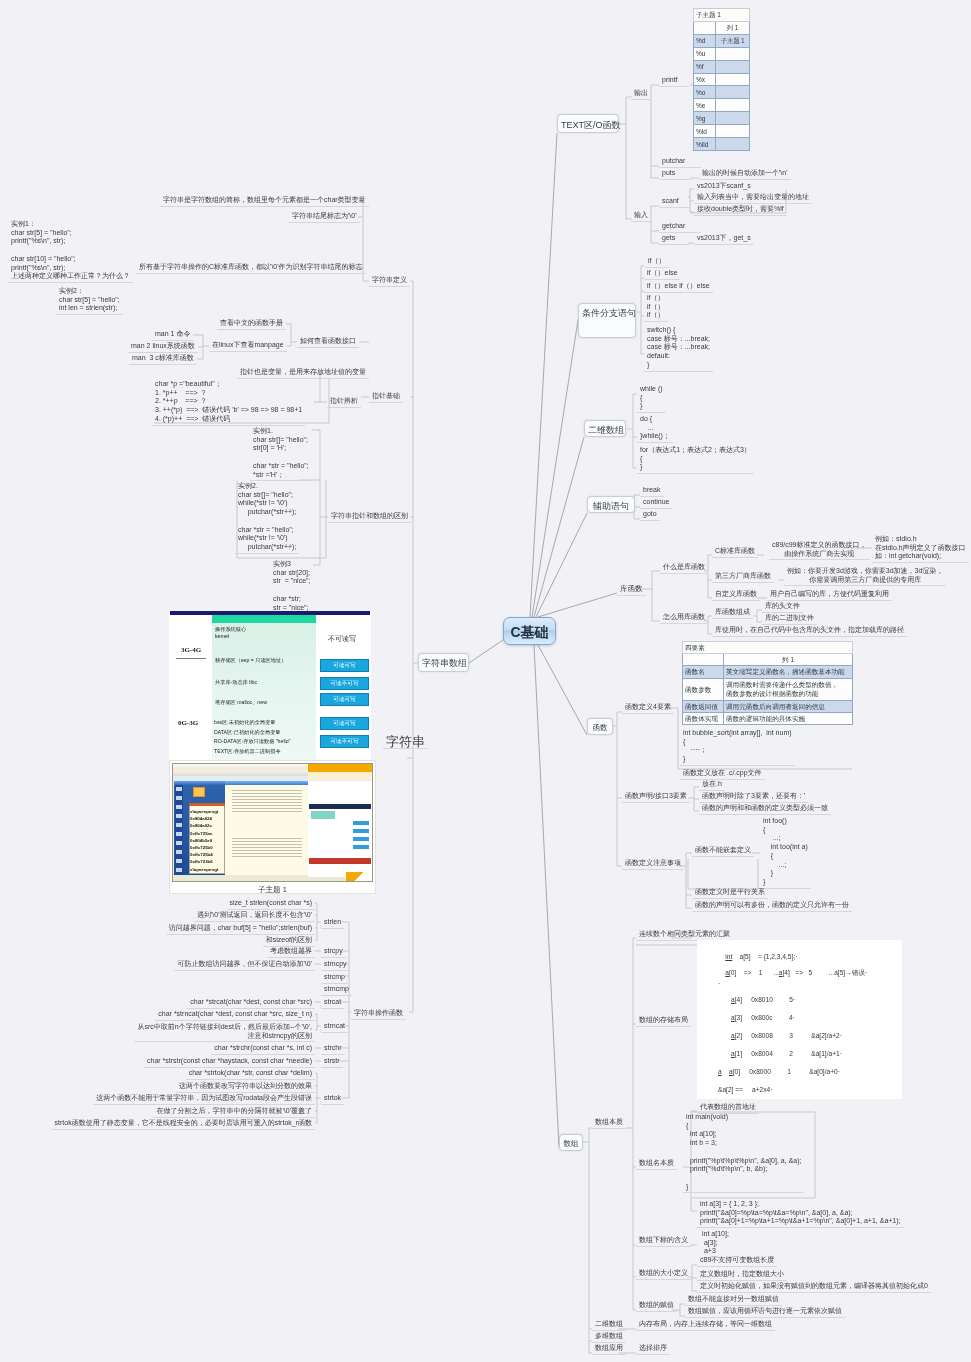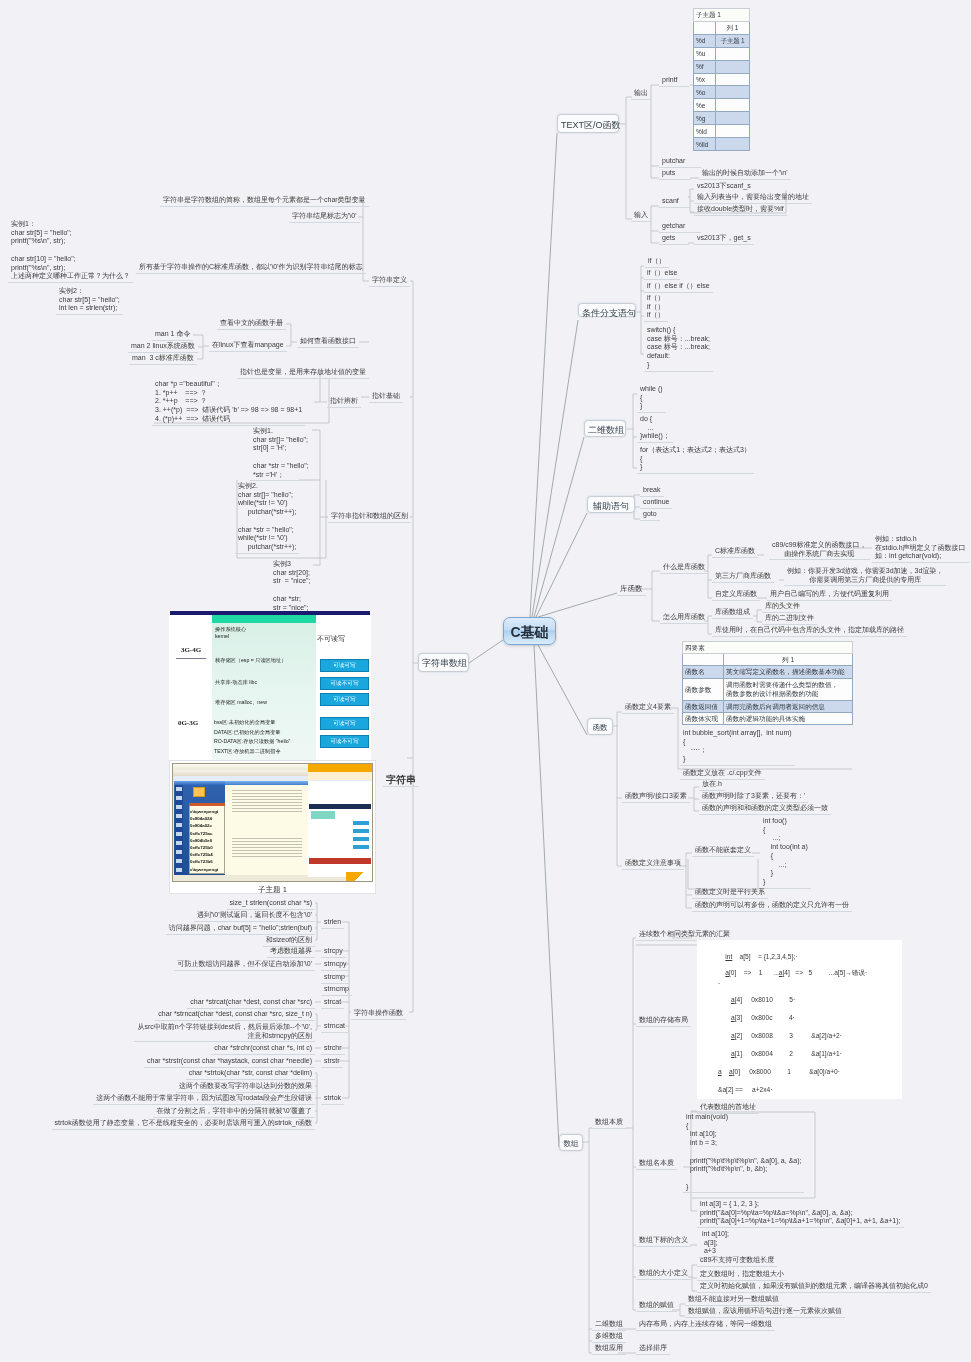--- a/index.html
+++ b/index.html
@@ -219,28 +219,28 @@
       <path d="M317 1073H315"></path>
       <path d="M317 1086H315"></path>
       <path d="M317 1098H315"></path>
       <path d="M317 1111H315"></path>
       <path d="M317 1123H315"></path>
     </svg>
 
 <div class="n center" style="left:503px;top:617px;width:53px;height:28px;line-height:28px;">C基础</div>
 
 <div class="n main" style="left:557px;top:114px;width:62px;height:19px;line-height:18px;">TEXT区/O函数</div>
-<div class="n main" style="left:578px;top:303px;width:58px;height:14px;line-height:16px;">条件分支语句</div>
+<div class="n main" style="left:578px;top:303px;width:58px;height:35px;line-height:16px;">条件分支语句</div>
 <div class="n main" style="left:584px;top:420px;width:42px;height:17px;line-height:16px;">二维数组</div>
 <div class="n main" style="left:587px;top:496px;width:48px;height:17px;line-height:16px;">辅助语句</div>
 <div class="n ul" style="left:617px;top:584px;font-size:7.5px;">库函数</div>
 <div class="n main" style="left:587px;top:718px;width:26px;height:17px;line-height:15px;font-size:7.5px;">函数</div>
 <div class="n main" style="left:559px;top:1134px;width:24px;height:17px;line-height:15px;font-size:7.5px;">数组</div>
 <div class="n main" style="left:418px;top:653px;width:51px;height:19px;line-height:17px;">字符串数组</div>
-<div class="n ul" style="left:383px;top:775px;font-size:10px;font-weight:bold;">字符串</div>
+<div class="n ul" style="left:383px;top:737px;font-size:13px;">字符串</div>
 
 <div class="n ul" style="left:631px;top:88px;width:20px;">输出</div>
 <div class="n ul" style="left:631px;top:210px;width:20px;">输入</div>
 <div class="n ul" style="left:659px;top:75px;width:30px;">printf</div>
 <div class="n ul" style="left:659px;top:156px;width:42px;">putchar</div>
 <div class="n ul" style="left:659px;top:168px;width:32px;">puts</div>
 <div class="n ul" style="left:699px;top:168px;">输出的时候自动添加一个'\n'</div>
 <div class="n ul" style="left:659px;top:196px;width:32px;">scanf</div>
 <div class="n" style="left:694px;top:181px;">vs2013下scanf_s</div>
 <div class="n ul" style="left:694px;top:192px;">输入列表当中，需要给出变量的地址</div>
@@ -509,21 +509,21 @@
               font-family:'Liberation Serif',serif;font-weight:bold;color:#1a1a1a;">0G-3G</div>
   <div style="position:absolute;left:46px;top:15px;font-size:5.2px;line-height:7px;white-space:pre;color:#1b1b1b;">操作系统核心
 kernel</div>
   <div style="position:absolute;left:46px;top:46px;font-size:5.2px;line-height:7px;white-space:pre;color:#1b1b1b;">栈存储区（esp = 只读区地址）</div>
   <div style="position:absolute;left:46px;top:68px;font-size:5.2px;line-height:7px;white-space:pre;color:#1b1b1b;">共享库-动态库 libc</div>
   <div style="position:absolute;left:46px;top:88px;font-size:5.2px;line-height:7px;white-space:pre;color:#1b1b1b;">堆存储区 malloc、new</div>
   <div style="position:absolute;left:45px;top:107px;font-size:5.2px;line-height:9.6px;white-space:pre;color:#1b1b1b;">bss区:未初始化的全局变量
 DATA区:已初始化的全局变量
 RO-DATA区:存放只读数据 "hello"
 TEXT区:存放机器二进制指令</div>
-  <div style="position:absolute;left:148px;top:23px;width:50px;text-align:left;font-size:7px;
+  <div style="position:absolute;left:148px;top:23px;width:50px;text-align:center;font-size:7px;
               font-family:'Liberation Serif',serif;color:#2a2a2a;">不可读写</div>
   <div style="position:absolute;left:151px;top:48px;width:47px;height:11px;background:#19a7dd;
               color:#fff;font-size:5.6px;line-height:11px;text-align:center;border:1px solid #0d7fb0;">可读可写</div>
   <div style="position:absolute;left:151px;top:66px;width:47px;height:11px;background:#19a7dd;
               color:#fff;font-size:5.6px;line-height:11px;text-align:center;border:1px solid #0d7fb0;">可读不可写</div>
   <div style="position:absolute;left:151px;top:82px;width:47px;height:11px;background:#19a7dd;
               color:#fff;font-size:5.6px;line-height:11px;text-align:center;border:1px solid #0d7fb0;">可读可写</div>
   <div style="position:absolute;left:151px;top:106px;width:47px;height:11px;background:#19a7dd;
               color:#fff;font-size:5.6px;line-height:11px;text-align:center;border:1px solid #0d7fb0;">可读可写</div>
   <div style="position:absolute;left:151px;top:124px;width:47px;height:11px;background:#19a7dd;

